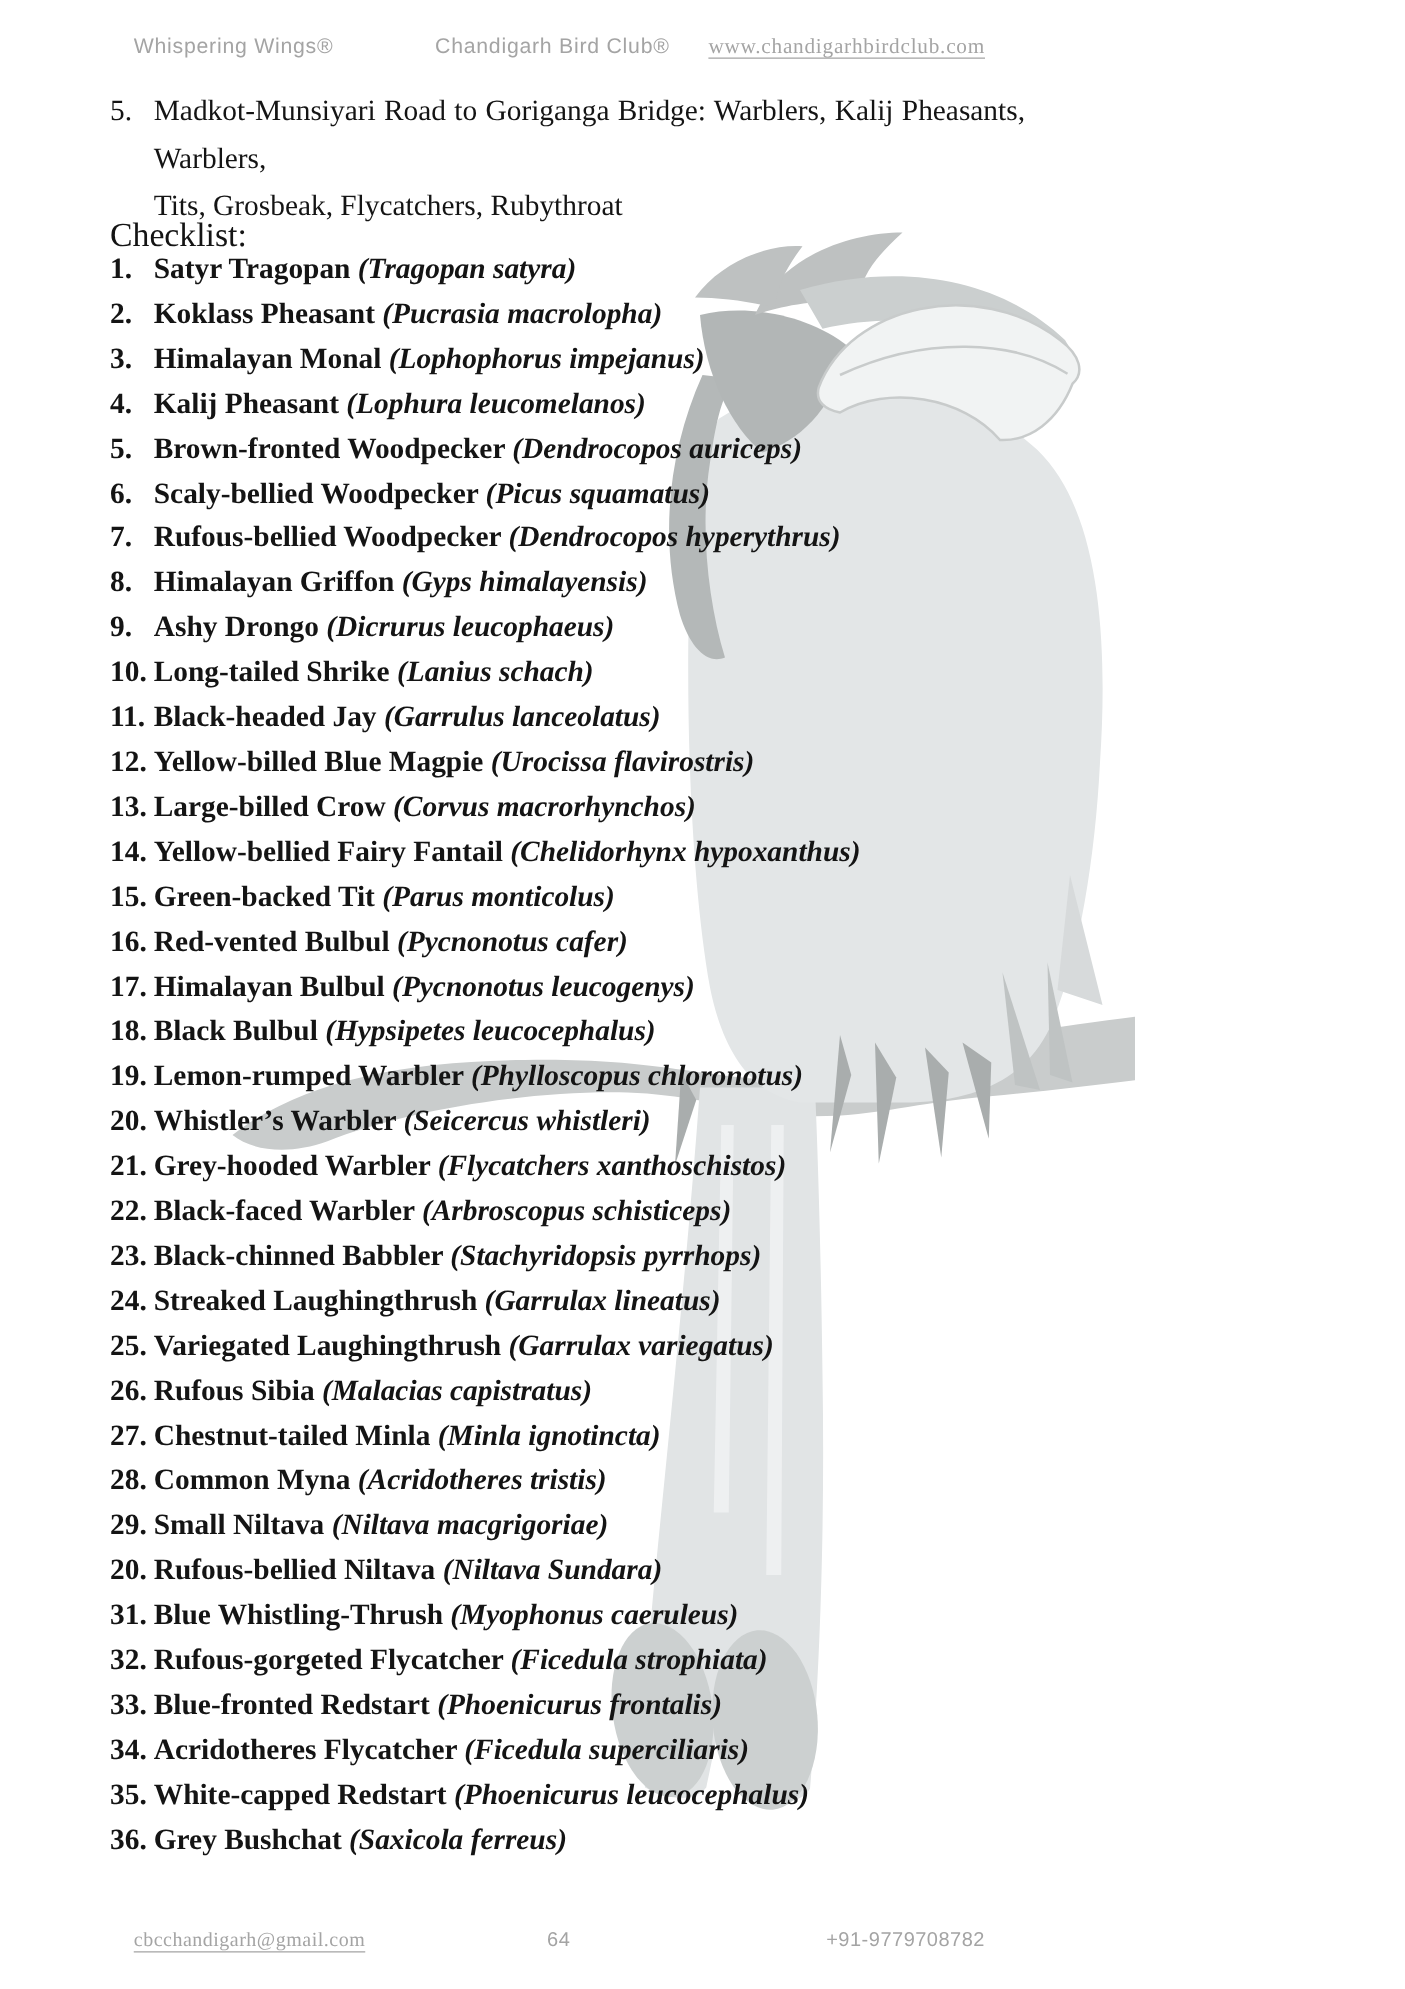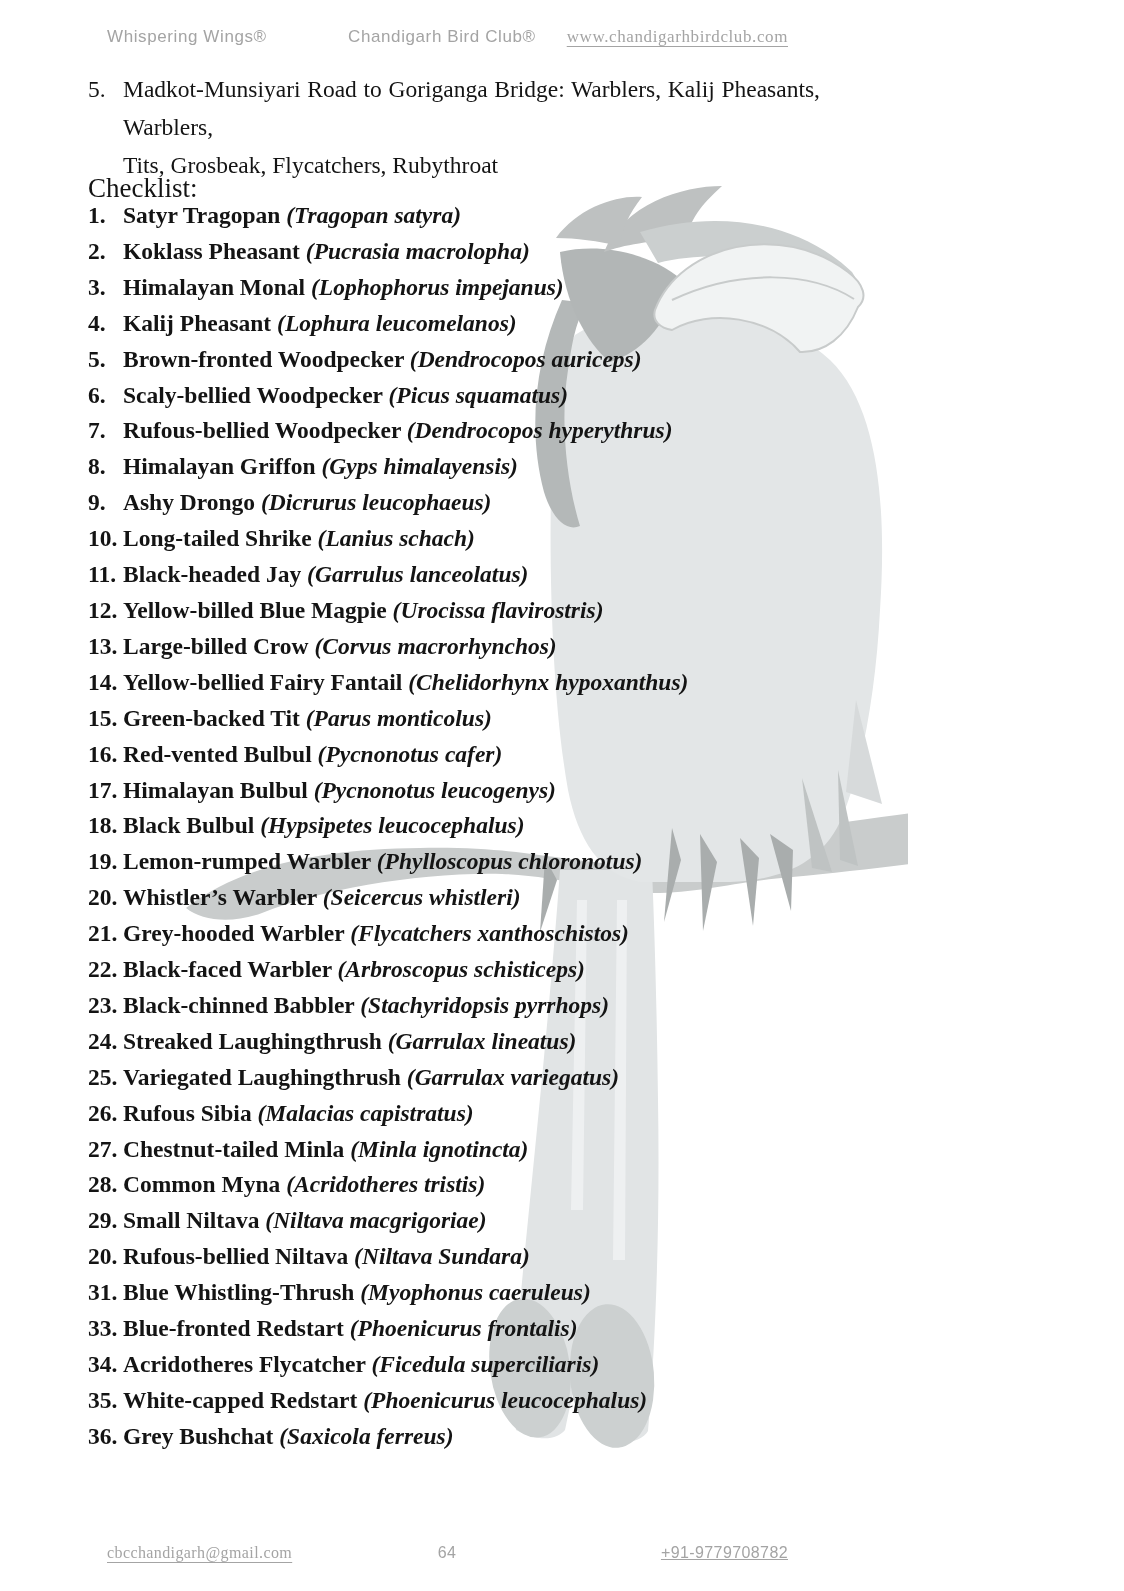--- a/index.html
+++ b/index.html
@@ -20,21 +20,21 @@
   .hf{
     position:absolute;left:107px;right:120px;
     font-family:"Liberation Sans","DejaVu Sans",sans-serif;
     color:#a4a4a4;
     z-index:2;
   }
   .header{top:27px;font-size:17px;letter-spacing:.6px;}
   .footer{top:1544px;font-size:16px;letter-spacing:.4px;}
   .hf .left{position:absolute;left:0;top:0;}
   .hf .center{position:absolute;left:50%;transform:translateX(-53%);top:0;}
-  .hf .right{position:absolute;right:0;top:0;text-decoration:underline;}
+  .hf .right{position:absolute;right:0;top:0;}
   .hf a, .hf .link{
     color:#a4a4a4;text-decoration:underline;text-underline-offset:4px;
     text-decoration-thickness:1px;cursor:pointer;font-family:Liberation Serif, serif;
   }
   
   .content{position:absolute;inset:0;z-index:1;}
   .intro{
     position:absolute;top:70px;left:88px;right:88px;
     font-size:23.5px;line-height:38px;display:flex;
   }
@@ -153,20 +153,21 @@
         <div class="row"><span class="num">22.</span><span>Black-faced Warbler </span><span class="sci">(Arbroscopus schisticeps)</span></div>
         <div class="row"><span class="num">23.</span><span>Black-chinned Babbler </span><span class="sci">(Stachyridopsis pyrrhops)</span></div>
         <div class="row"><span class="num">24.</span><span>Streaked Laughingthrush </span><span class="sci">(Garrulax lineatus)</span></div>
         <div class="row"><span class="num">25.</span><span>Variegated Laughingthrush </span><span class="sci">(Garrulax variegatus)</span></div>
         <div class="row"><span class="num">26.</span><span>Rufous Sibia </span><span class="sci">(Malacias capistratus)</span></div>
         <div class="row"><span class="num">27.</span><span>Chestnut-tailed Minla </span><span class="sci">(Minla ignotincta)</span></div>
         <div class="row"><span class="num">28.</span><span>Common Myna </span><span class="sci">(Acridotheres tristis)</span></div>
         <div class="row"><span class="num">29.</span><span>Small Niltava </span><span class="sci">(Niltava macgrigoriae)</span></div>
         <div class="row"><span class="num">20.</span><span>Rufous-bellied Niltava </span><span class="sci">(Niltava Sundara)</span></div>
         <div class="row"><span class="num">31.</span><span>Blue Whistling-Thrush </span><span class="sci">(Myophonus caeruleus)</span></div>
+        <div class="row"><span class="num">32.</span><span>Rufous-gorgeted Flycatcher </span><span class="sci">(Ficedula strophiata)</span></div>
         <div class="row"><span class="num">33.</span><span>Blue-fronted Redstart </span><span class="sci">(Phoenicurus frontalis)</span></div>
         <div class="row"><span class="num">34.</span><span>Acridotheres Flycatcher </span><span class="sci">(Ficedula superciliaris)</span></div>
         <div class="row"><span class="num">35.</span><span>White-capped Redstart </span><span class="sci">(Phoenicurus leucocephalus)</span></div>
         <div class="row"><span class="num">36.</span><span>Grey Bushchat </span><span class="sci">(Saxicola ferreus)</span></div>
       </div>
 
   </div>
 
   <div class="hf footer">
     <span class="left link">cbcchandigarh@gmail.com</span>

